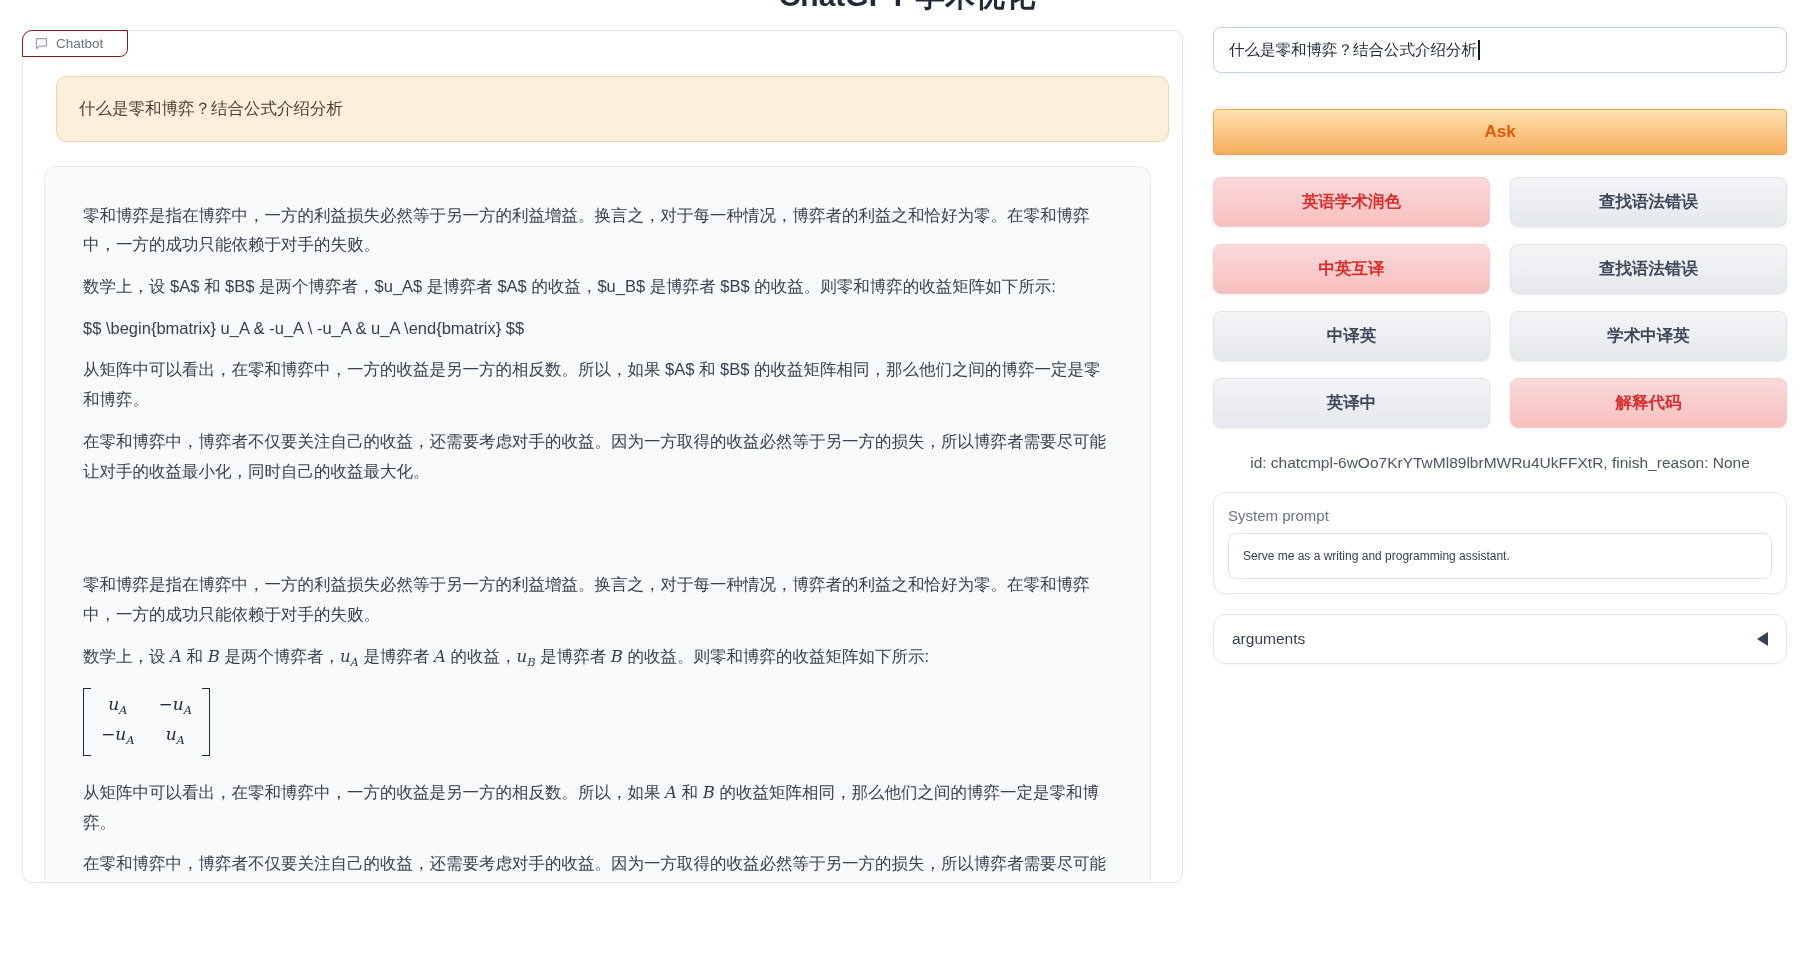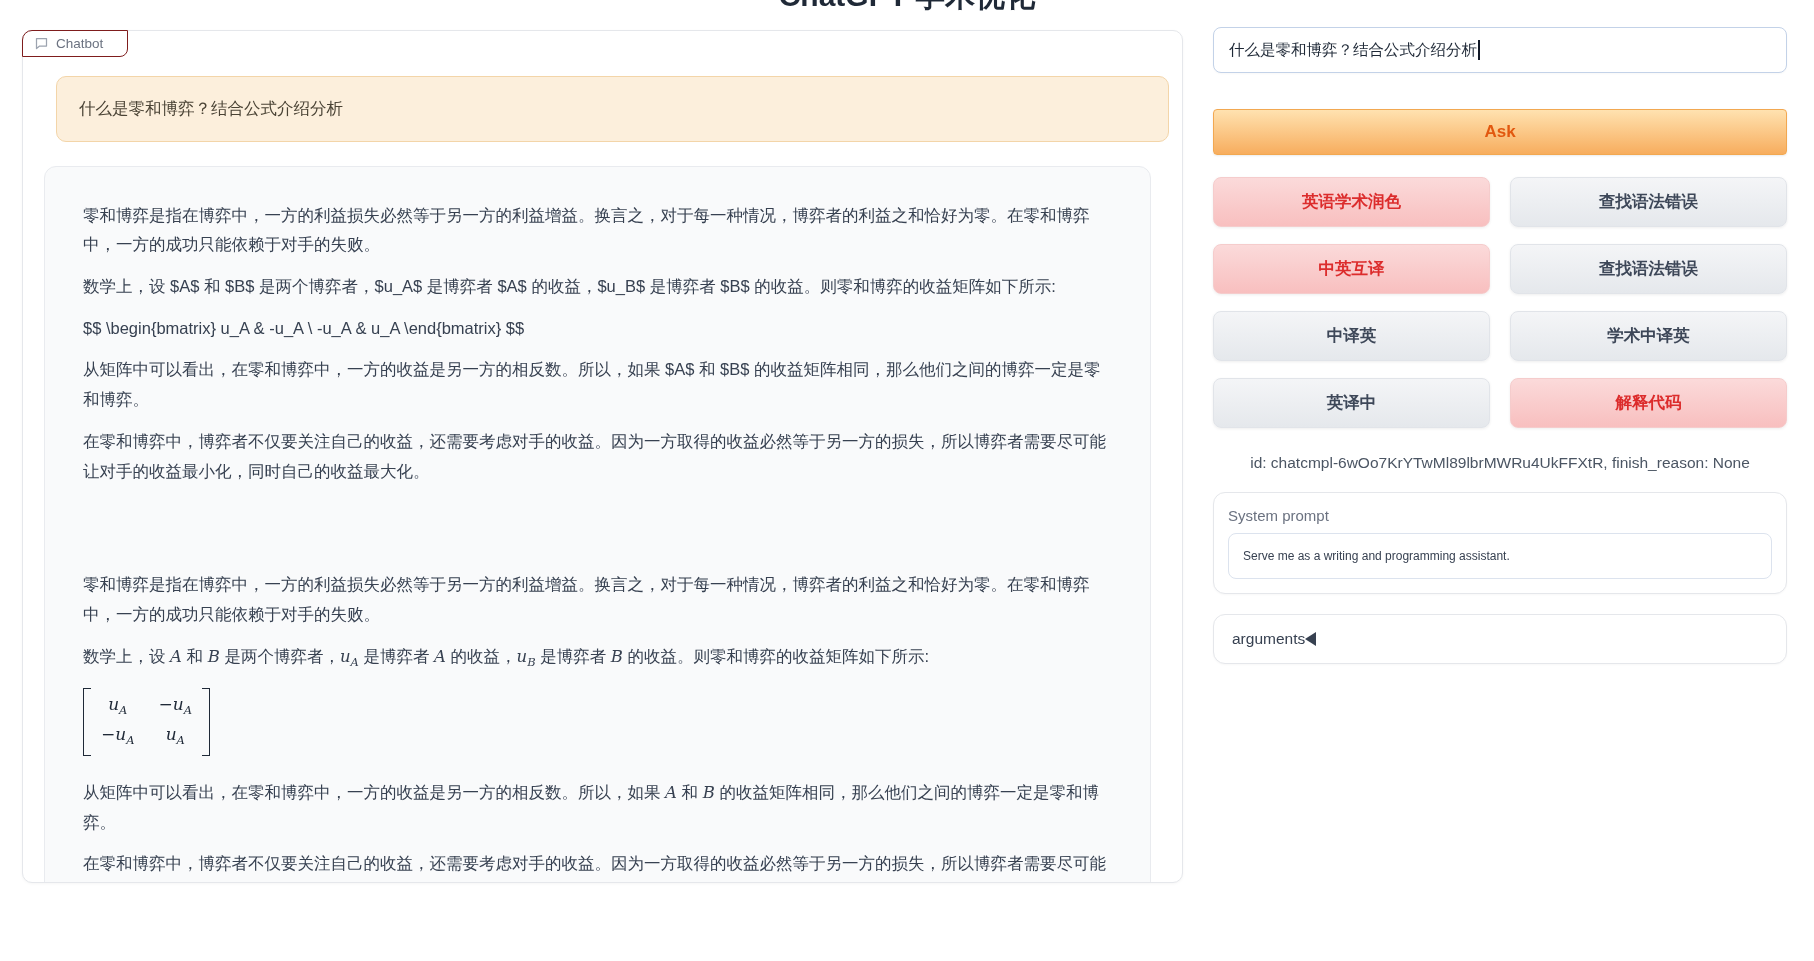--- a/index.html
+++ b/index.html
@@ -57,21 +57,21 @@
     border:1px solid #e1e4e9; color:#3d4758; }
   .fn-btn.accent { background:linear-gradient(180deg,#fbdada 0%,#f8bfbf 100%);
     border:1px solid #f5cccc; color:#dc2c2c; }
   .status-line { margin-top:26px; font-size:15.5px; color:#4b5563;text-align:center; }
   .sys-card { margin-top:20px; border:1px solid #e5e7eb; border-radius:12px;
     padding:14px; background:#fff; box-shadow:0 1px 2px rgba(0,0,0,.03); }
   .sys-label { font-size:15px; color:#6b7280; }
   .sys-input { margin-top:9px; height:46px; border:1px solid #dce3ee; border-radius:8px;
     display:flex; align-items:center; padding:0 14px; font-size:12px; color:#374151; }
   .accordion { margin-top:20px; border:1px solid #e5e7eb; border-radius:12px; height:50px;
-    display:flex; align-items:center; padding:0 18px;
+    display:flex; align-items:center; justify-content:space-between; padding:0 18px;
     font-size:15.5px; color:#374151; background:#fff; cursor:pointer;
     box-shadow:0 1px 2px rgba(0,0,0,.03); }
   .tri-left { width:0; height:0; border-top:7px solid transparent;
     border-bottom:7px solid transparent; border-right:11px solid #374151; }
 </style>
 </head>
 <body>
 
 <div id="stage">
 

